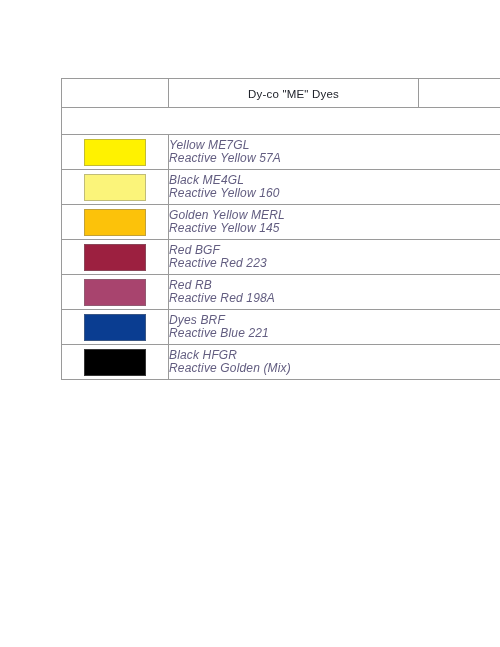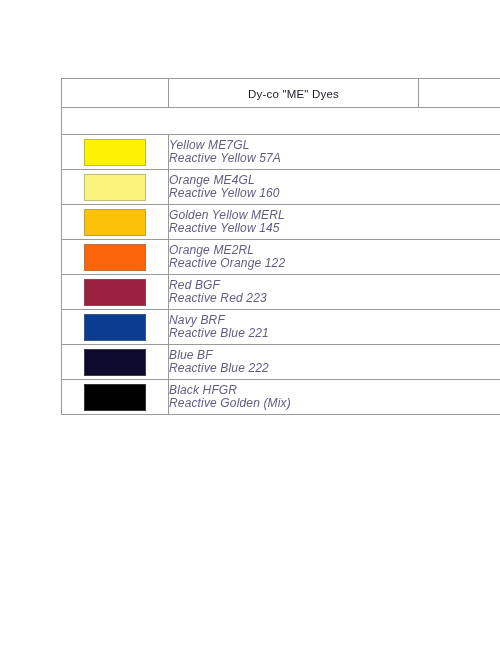--- a/index.html
+++ b/index.html
@@ -111,57 +111,50 @@
     <tr class="data-row">
           <td class="swatch-cell"><span class="swatch" style="background: rgb(255, 242, 0);"></span></td>
           <td class="desc-cell" colspan="2">
             <div class="desc-line">Yellow ME7GL</div>
             <div class="desc-line">Reactive Yellow 57A</div>
           </td>
         </tr>
         <tr class="data-row">
           <td class="swatch-cell"><span class="swatch" style="background: rgb(251, 244, 122);"></span></td>
           <td class="desc-cell" colspan="2">
-            <div class="desc-line">Orange ME4GL</div>
+            <div class="desc-line">Black ME4GL</div>
             <div class="desc-line">Reactive Yellow 160</div>
           </td>
         </tr>
         <tr class="data-row">
           <td class="swatch-cell"><span class="swatch" style="background: rgb(252, 194, 10);"></span></td>
           <td class="desc-cell" colspan="2">
             <div class="desc-line">Golden Yellow MERL</div>
             <div class="desc-line">Reactive Yellow 145</div>
           </td>
         </tr>
         <tr class="data-row">
-          <td class="swatch-cell"><span class="swatch" style="background: rgb(249, 101, 8);"></span></td>
-          <td class="desc-cell" colspan="2">
-            <div class="desc-line">Orange ME2RL</div>
-            <div class="desc-line">Reactive Orange 122</div>
-          </td>
-        </tr>
-        <tr class="data-row">
           <td class="swatch-cell"><span class="swatch" style="background: rgb(156, 32, 64);"></span></td>
           <td class="desc-cell" colspan="2">
             <div class="desc-line">Red BGF</div>
             <div class="desc-line">Reactive Red 223</div>
           </td>
         </tr>
         <tr class="data-row">
-          <td class="swatch-cell"><span class="swatch" style="background: rgb(10, 61, 145);"></span></td>
+          <td class="swatch-cell"><span class="swatch" style="background: rgb(168, 68, 110);"></span></td>
           <td class="desc-cell" colspan="2">
-            <div class="desc-line">Navy BRF</div>
-            <div class="desc-line">Reactive Blue 221</div>
+            <div class="desc-line">Red RB</div>
+            <div class="desc-line">Reactive Red 198A</div>
           </td>
         </tr>
         <tr class="data-row">
-          <td class="swatch-cell"><span class="swatch" style="background: rgb(13, 10, 46);"></span></td>
+          <td class="swatch-cell"><span class="swatch" style="background: rgb(10, 61, 145);"></span></td>
           <td class="desc-cell" colspan="2">
-            <div class="desc-line">Blue BF</div>
-            <div class="desc-line">Reactive Blue 222</div>
+            <div class="desc-line">Dyes BRF</div>
+            <div class="desc-line">Reactive Blue 221</div>
           </td>
         </tr>
         <tr class="data-row">
           <td class="swatch-cell"><span class="swatch" style="background: rgb(0, 0, 0);"></span></td>
           <td class="desc-cell" colspan="2">
             <div class="desc-line">Black HFGR</div>
             <div class="desc-line">Reactive Golden (Mix)</div>
           </td>
         </tr>
       </tbody>

